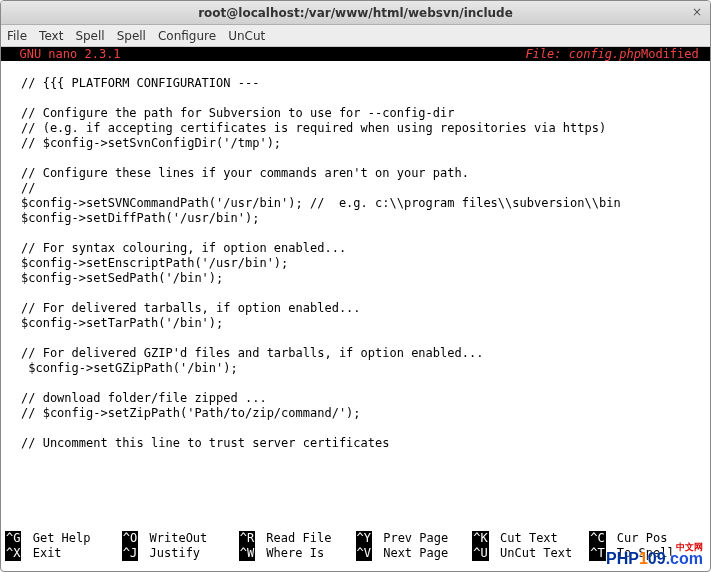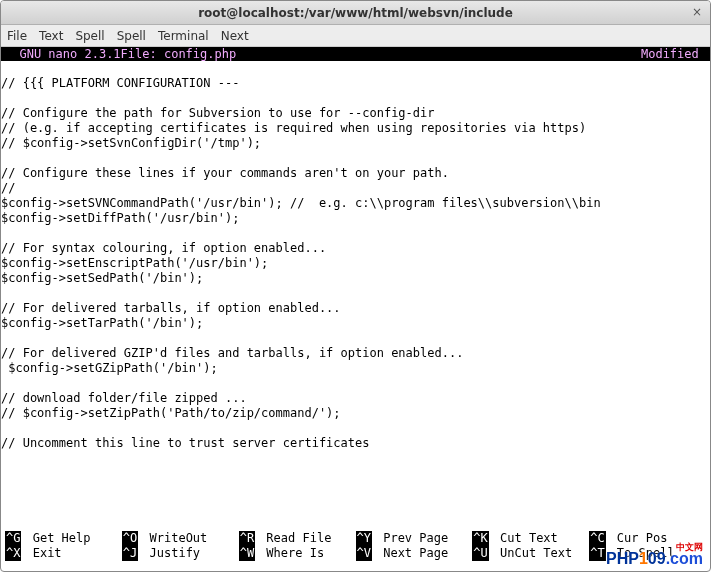--- a/index.html
+++ b/index.html
@@ -45,32 +45,32 @@
       align-items: center;
       padding: 0 6px;
       gap: 12px;
       font-family: "DejaVu Sans", sans-serif;
       font-size: 12px;
       color: #333;
     }
     .menubar span { cursor: pointer; }
     .nano-header-inv {
       background: #000;
-      color: #f0abfc;
+      color: #ef4444;
       display: flex;
       padding: 0 4px;
       white-space: pre;
     }
     .nano-header-inv .left { flex: 0 0 auto; }
-    .nano-header-inv .center { flex: 1; text-align: left; }
+    .nano-header-inv .center { flex: 1; text-align: right; font-style: italic; }
     .nano-header-inv .right { flex: 0 0 auto; }
     .terminal-area {
       background: #fff;
       color: #000;
-      padding: 0 0;
+      padding: 0 20px;
       line-height: 15px;
       white-space: pre;
       overflow: hidden;
       height: 470px;
     }
     .editor-line { height: 15px; }
     .shortcut-bar {
       background: #fff;
       color: #000;
       display: grid;
@@ -106,22 +106,22 @@
 <div class="titlebar">
   <span class="titlebar-title">root@localhost:/var/www/html/websvn/include</span>
   <span class="close-btn">×</span>
 </div>
 
 <div class="menubar">
   <span>File</span>
   <span>Text</span>
   <span>Spell</span>
   <span>Spell</span>
-  <span>Terminal</span>
-  <span>Next</span>
+  <span>Configure</span>
+  <span>UnCut</span>
 </div>
 
 <div class="nano-header-inv">
   <span class="left">  GNU nano 2.3.1</span>
   <span class="center">File: config.php</span>
   <span class="right">Modified </span>
 </div>
 
 <div class="terminal-area" id="editor"><div class="editor-line"></div><div class="editor-line">// {{{ PLATFORM CONFIGURATION ---</div><div class="editor-line"></div><div class="editor-line">// Configure the path for Subversion to use for --config-dir</div><div class="editor-line">// (e.g. if accepting certificates is required when using repositories via https)</div><div class="editor-line">// $config-&gt;setSvnConfigDir('/tmp');</div><div class="editor-line"></div><div class="editor-line">// Configure these lines if your commands aren't on your path.</div><div class="editor-line">//</div><div class="editor-line">$config-&gt;setSVNCommandPath('/usr/bin'); //  e.g. c:\\program files\\subversion\\bin</div><div class="editor-line">$config-&gt;setDiffPath('/usr/bin');</div><div class="editor-line"></div><div class="editor-line">// For syntax colouring, if option enabled...</div><div class="editor-line">$config-&gt;setEnscriptPath('/usr/bin');</div><div class="editor-line">$config-&gt;setSedPath('/bin');</div><div class="editor-line"></div><div class="editor-line">// For delivered tarballs, if option enabled...</div><div class="editor-line">$config-&gt;setTarPath('/bin');</div><div class="editor-line"></div><div class="editor-line">// For delivered GZIP'd files and tarballs, if option enabled...</div><div class="editor-line"> $config-&gt;setGZipPath('/bin');</div><div class="editor-line"></div><div class="editor-line">// download folder/file zipped ...</div><div class="editor-line">// $config-&gt;setZipPath('Path/to/zip/command/');</div><div class="editor-line"></div><div class="editor-line">// Uncomment this line to trust server certificates</div><div class="editor-line"></div></div>
 

